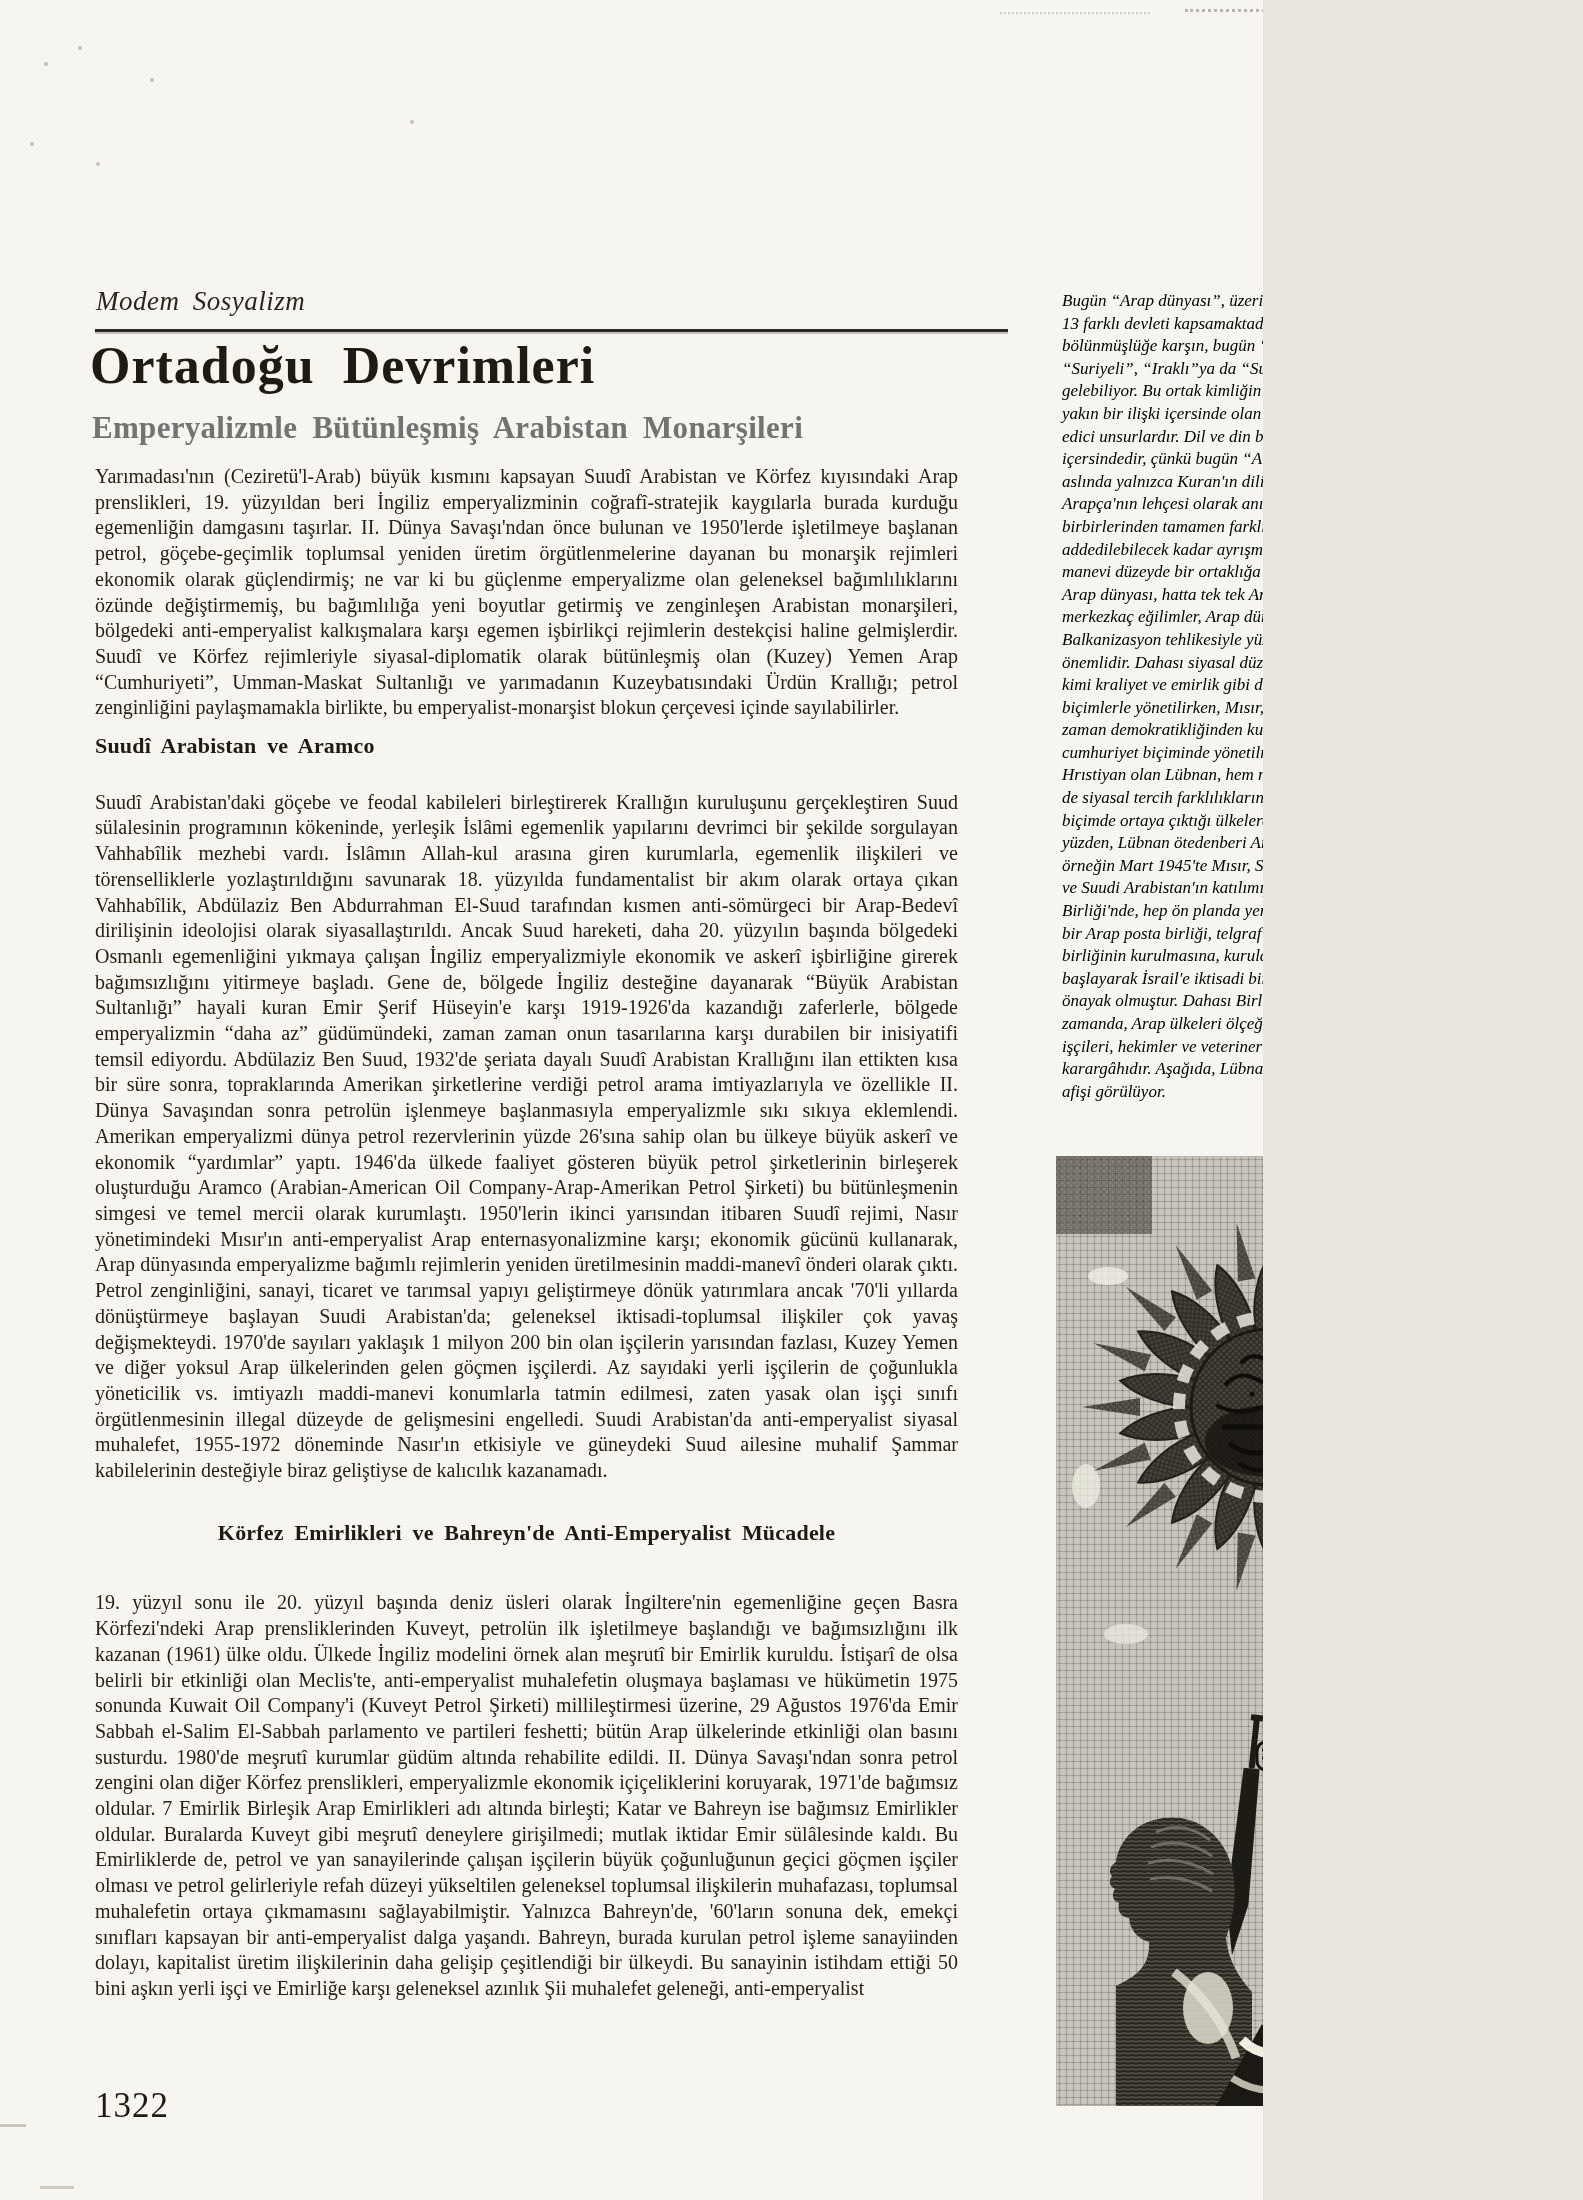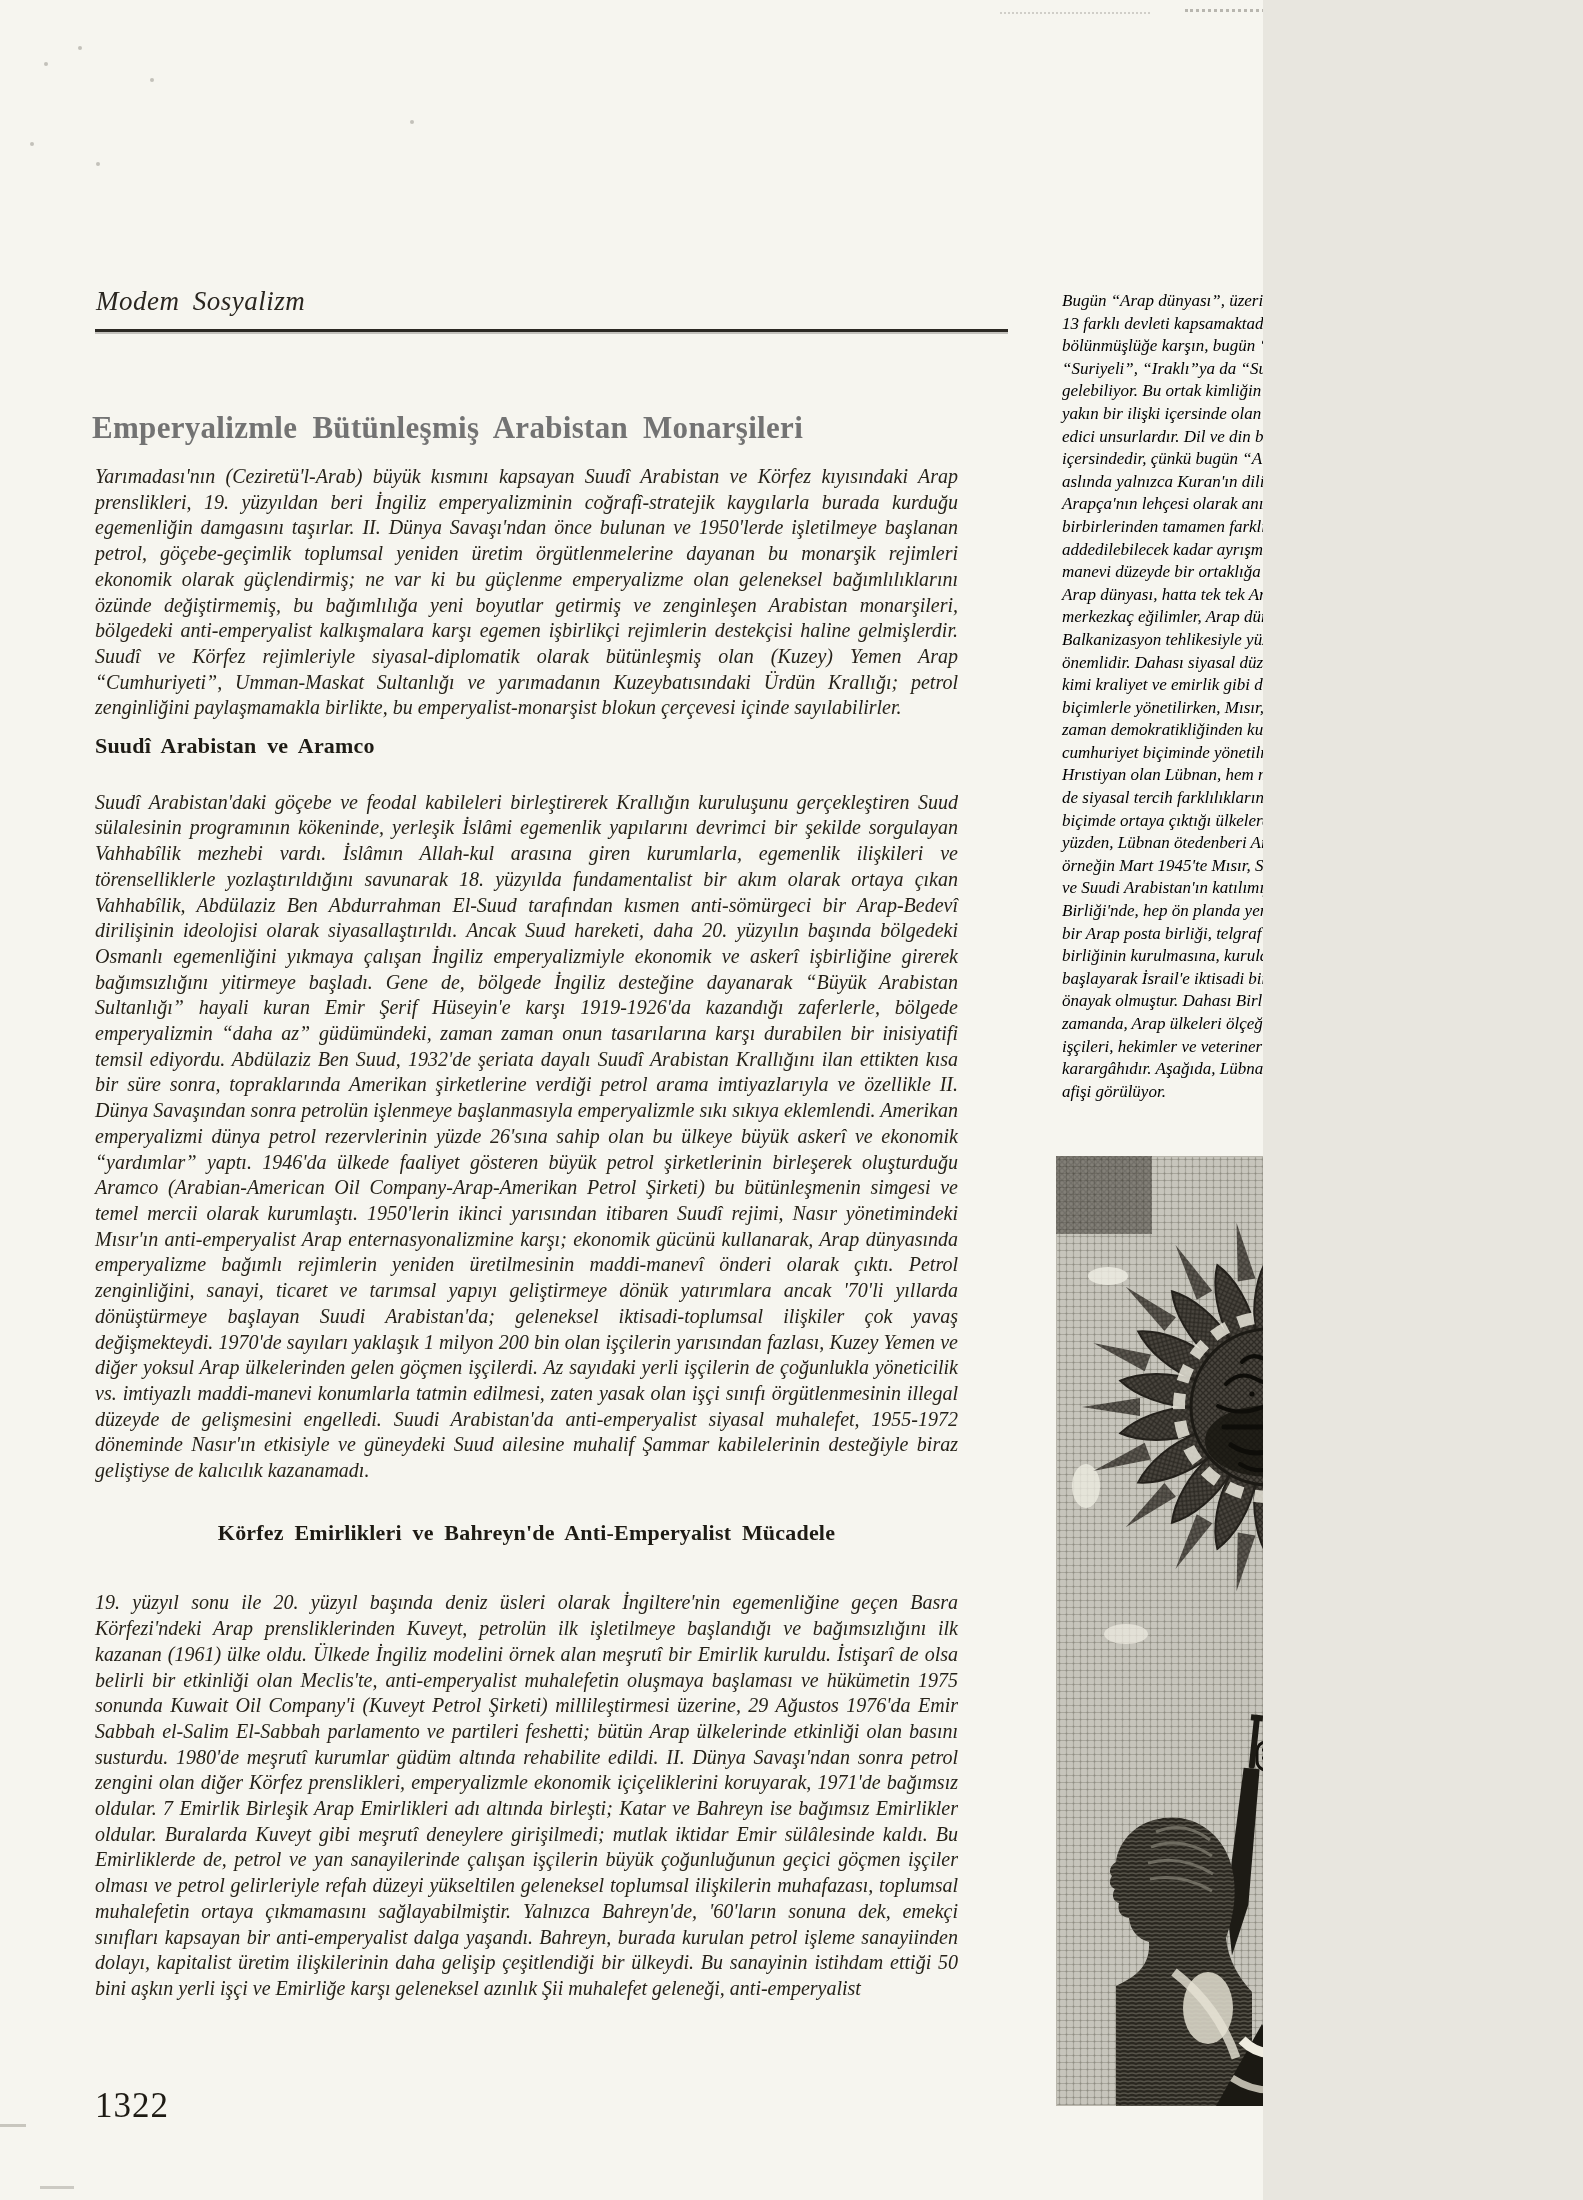--- a/index.html
+++ b/index.html
@@ -31,21 +31,21 @@
     position:absolute;left:92px;top:410px;margin:0;
     font-size:31px;font-weight:bold;color:#737373;
     letter-spacing:.3px;word-spacing:7px;
   }
   
   .main-col{
     position:absolute;left:95px;top:464px;width:863px;
     font-size:20px;line-height:25.7px;
     text-align:justify;
   }
-  .main-col p{margin:0;font-style:italic;}
+  .main-col p{margin:0;}
   .main-col h3{
     font-size:22px;font-weight:bold;color:#1e1b14;
     letter-spacing:.2px;word-spacing:5px;text-align:left;
   }
   h3.sec1{margin:12px 0 31px 0;}
   h3.sec2{margin:36px 0 45px 0;text-align:center;}
   .folio{
     position:absolute;left:95px;top:2086px;
     font-size:35px;color:#1e1b14;letter-spacing:1px;
   }
@@ -86,20 +86,21 @@
   <div class="art smudge" style="left:1560px;top:437px;"></div>
   <div class="art smudge" style="left:1552px;top:614px;height:7px;"></div>
   <div class="art smudge" style="left:1545px;top:1632px;height:8px;"></div>
   <div class="art smudge" style="left:1537px;top:1848px;height:9px;"></div>
   <div class="art art-slash"></div>
   <div class="art art-dash1"></div>
   <div class="art art-dash2"></div>
 
   <div class="kicker">Modem Sosyalizm</div>
   <div class="rule"></div>
+  <h1 class="title">Ortadoğu Devrimleri</h1>
   <h2 class="subtitle">Emperyalizmle Bütünleşmiş Arabistan Monarşileri</h2>
 
   <div class="main-col">
     <p>Yarımadası'nın (Ceziretü'l-Arab) büyük kısmını kapsayan Suudî Arabistan ve Körfez kıyısındaki Arap prenslikleri, 19. yüzyıldan beri İngiliz emperyalizminin coğrafî-stratejik kaygılarla burada kurduğu egemenliğin damgasını taşırlar. II. Dünya Savaşı'ndan önce bulunan ve 1950'lerde işletilmeye başlanan petrol, göçebe-geçimlik toplumsal yeniden üretim örgütlenmelerine dayanan bu monarşik rejimleri ekonomik olarak güçlendirmiş; ne var ki bu güçlenme emperyalizme olan geleneksel bağımlılıklarını özünde değiştirmemiş, bu bağımlılığa yeni boyutlar getirmiş ve zenginleşen Arabistan monarşileri, bölgedeki anti-emperyalist kalkışmalara karşı egemen işbirlikçi rejimlerin destekçisi haline gelmişlerdir. Suudî ve Körfez rejimleriyle siyasal-diplomatik olarak bütünleşmiş olan (Kuzey) Yemen Arap “Cumhuriyeti”, Umman-Maskat Sultanlığı ve yarımadanın Kuzeybatısındaki Ürdün Krallığı; petrol zenginliğini paylaşmamakla birlikte, bu emperyalist-monarşist blokun çerçevesi içinde sayılabilirler.</p>
     <h3 class="sec1">Suudî Arabistan ve Aramco</h3>
     <p>Suudî Arabistan'daki göçebe ve feodal kabileleri birleştirerek Krallığın kuruluşunu gerçekleştiren Suud sülalesinin programının kökeninde, yerleşik İslâmi egemenlik yapılarını devrimci bir şekilde sorgulayan Vahhabîlik mezhebi vardı. İslâmın Allah-kul arasına giren kurumlarla, egemenlik ilişkileri ve törenselliklerle yozlaştırıldığını savunarak 18. yüzyılda fundamentalist bir akım olarak ortaya çıkan Vahhabîlik, Abdülaziz Ben Abdurrahman El-Suud tarafından kısmen anti-sömürgeci bir Arap-Bedevî dirilişinin ideolojisi olarak siyasallaştırıldı. Ancak Suud hareketi, daha 20. yüzyılın başında bölgedeki Osmanlı egemenliğini yıkmaya çalışan İngiliz emperyalizmiyle ekonomik ve askerî işbirliğine girerek bağımsızlığını yitirmeye başladı. Gene de, bölgede İngiliz desteğine dayanarak “Büyük Arabistan Sultanlığı” hayali kuran Emir Şerif Hüseyin'e karşı 1919-1926'da kazandığı zaferlerle, bölgede emperyalizmin “daha az” güdümündeki, zaman zaman onun tasarılarına karşı durabilen bir inisiyatifi temsil ediyordu. Abdülaziz Ben Suud, 1932'de şeriata dayalı Suudî Arabistan Krallığını ilan ettikten kısa bir süre sonra, topraklarında Amerikan şirketlerine verdiği petrol arama imtiyazlarıyla ve özellikle II. Dünya Savaşından sonra petrolün işlenmeye başlanmasıyla emperyalizmle sıkı sıkıya eklemlendi. Amerikan emperyalizmi dünya petrol rezervlerinin yüzde 26'sına sahip olan bu ülkeye büyük askerî ve ekonomik “yardımlar” yaptı. 1946'da ülkede faaliyet gösteren büyük petrol şirketlerinin birleşerek oluşturduğu Aramco (Arabian-American Oil Company-Arap-Amerikan Petrol Şirketi) bu bütünleşmenin simgesi ve temel mercii olarak kurumlaştı. 1950'lerin ikinci yarısından itibaren Suudî rejimi, Nasır yönetimindeki Mısır'ın anti-emperyalist Arap enternasyonalizmine karşı; ekonomik gücünü kullanarak, Arap dünyasında emperyalizme bağımlı rejimlerin yeniden üretilmesinin maddi-manevî önderi olarak çıktı. Petrol zenginliğini, sanayi, ticaret ve tarımsal yapıyı geliştirmeye dönük yatırımlara ancak '70'li yıllarda dönüştürmeye başlayan Suudi Arabistan'da; geleneksel iktisadi-toplumsal ilişkiler çok yavaş değişmekteydi. 1970'de sayıları yaklaşık 1 milyon 200 bin olan işçilerin yarısından fazlası, Kuzey Yemen ve diğer yoksul Arap ülkelerinden gelen göçmen işçilerdi. Az sayıdaki yerli işçilerin de çoğunlukla yöneticilik vs. imtiyazlı maddi-manevi konumlarla tatmin edilmesi, zaten yasak olan işçi sınıfı örgütlenmesinin illegal düzeyde de gelişmesini engelledi. Suudi Arabistan'da anti-emperyalist siyasal muhalefet, 1955-1972 döneminde Nasır'ın etkisiyle ve güneydeki Suud ailesine muhalif Şammar kabilelerinin desteğiyle biraz geliştiyse de kalıcılık kazanamadı.</p>
     <h3 class="sec2">Körfez Emirlikleri ve Bahreyn'de Anti-Emperyalist Mücadele</h3>
     <p>19. yüzyıl sonu ile 20. yüzyıl başında deniz üsleri olarak İngiltere'nin egemenliğine geçen Basra Körfezi'ndeki Arap prensliklerinden Kuveyt, petrolün ilk işletilmeye başlandığı ve bağımsızlığını ilk kazanan (1961) ülke oldu. Ülkede İngiliz modelini örnek alan meşrutî bir Emirlik kuruldu. İstişarî de olsa belirli bir etkinliği olan Meclis'te, anti-emperyalist muhalefetin oluşmaya başlaması ve hükümetin 1975 sonunda Kuwait Oil Company'i (Kuveyt Petrol Şirketi) millileştirmesi üzerine, 29 Ağustos 1976'da Emir Sabbah el-Salim El-Sabbah parlamento ve partileri feshetti; bütün Arap ülkelerinde etkinliği olan basını susturdu. 1980'de meşrutî kurumlar güdüm altında rehabilite edildi. II. Dünya Savaşı'ndan sonra petrol zengini olan diğer Körfez prenslikleri, emperyalizmle ekonomik içiçeliklerini koruyarak, 1971'de bağımsız oldular. 7 Emirlik Birleşik Arap Emirlikleri adı altında birleşti; Katar ve Bahreyn ise bağımsız Emirlikler oldular. Buralarda Kuveyt gibi meşrutî deneylere girişilmedi; mutlak iktidar Emir sülâlesinde kaldı. Bu Emirliklerde de, petrol ve yan sanayilerinde çalışan işçilerin büyük çoğunluğunun geçici göçmen işçiler olması ve petrol gelirleriyle refah düzeyi yükseltilen geleneksel toplumsal ilişkilerin muhafazası, toplumsal muhalefetin ortaya çıkmamasını sağlayabilmiştir. Yalnızca Bahreyn'de, '60'ların sonuna dek, emekçi sınıfları kapsayan bir anti-emperyalist dalga yaşandı. Bahreyn, burada kurulan petrol işleme sanayiinden dolayı, kapitalist üretim ilişkilerinin daha gelişip çeşitlendiği bir ülkeydi. Bu sanayinin istihdam ettiği 50 bini aşkın yerli işçi ve Emirliğe karşı geleneksel azınlık Şii muhalefet geleneği, anti-emperyalist</p>
   </div>
 

